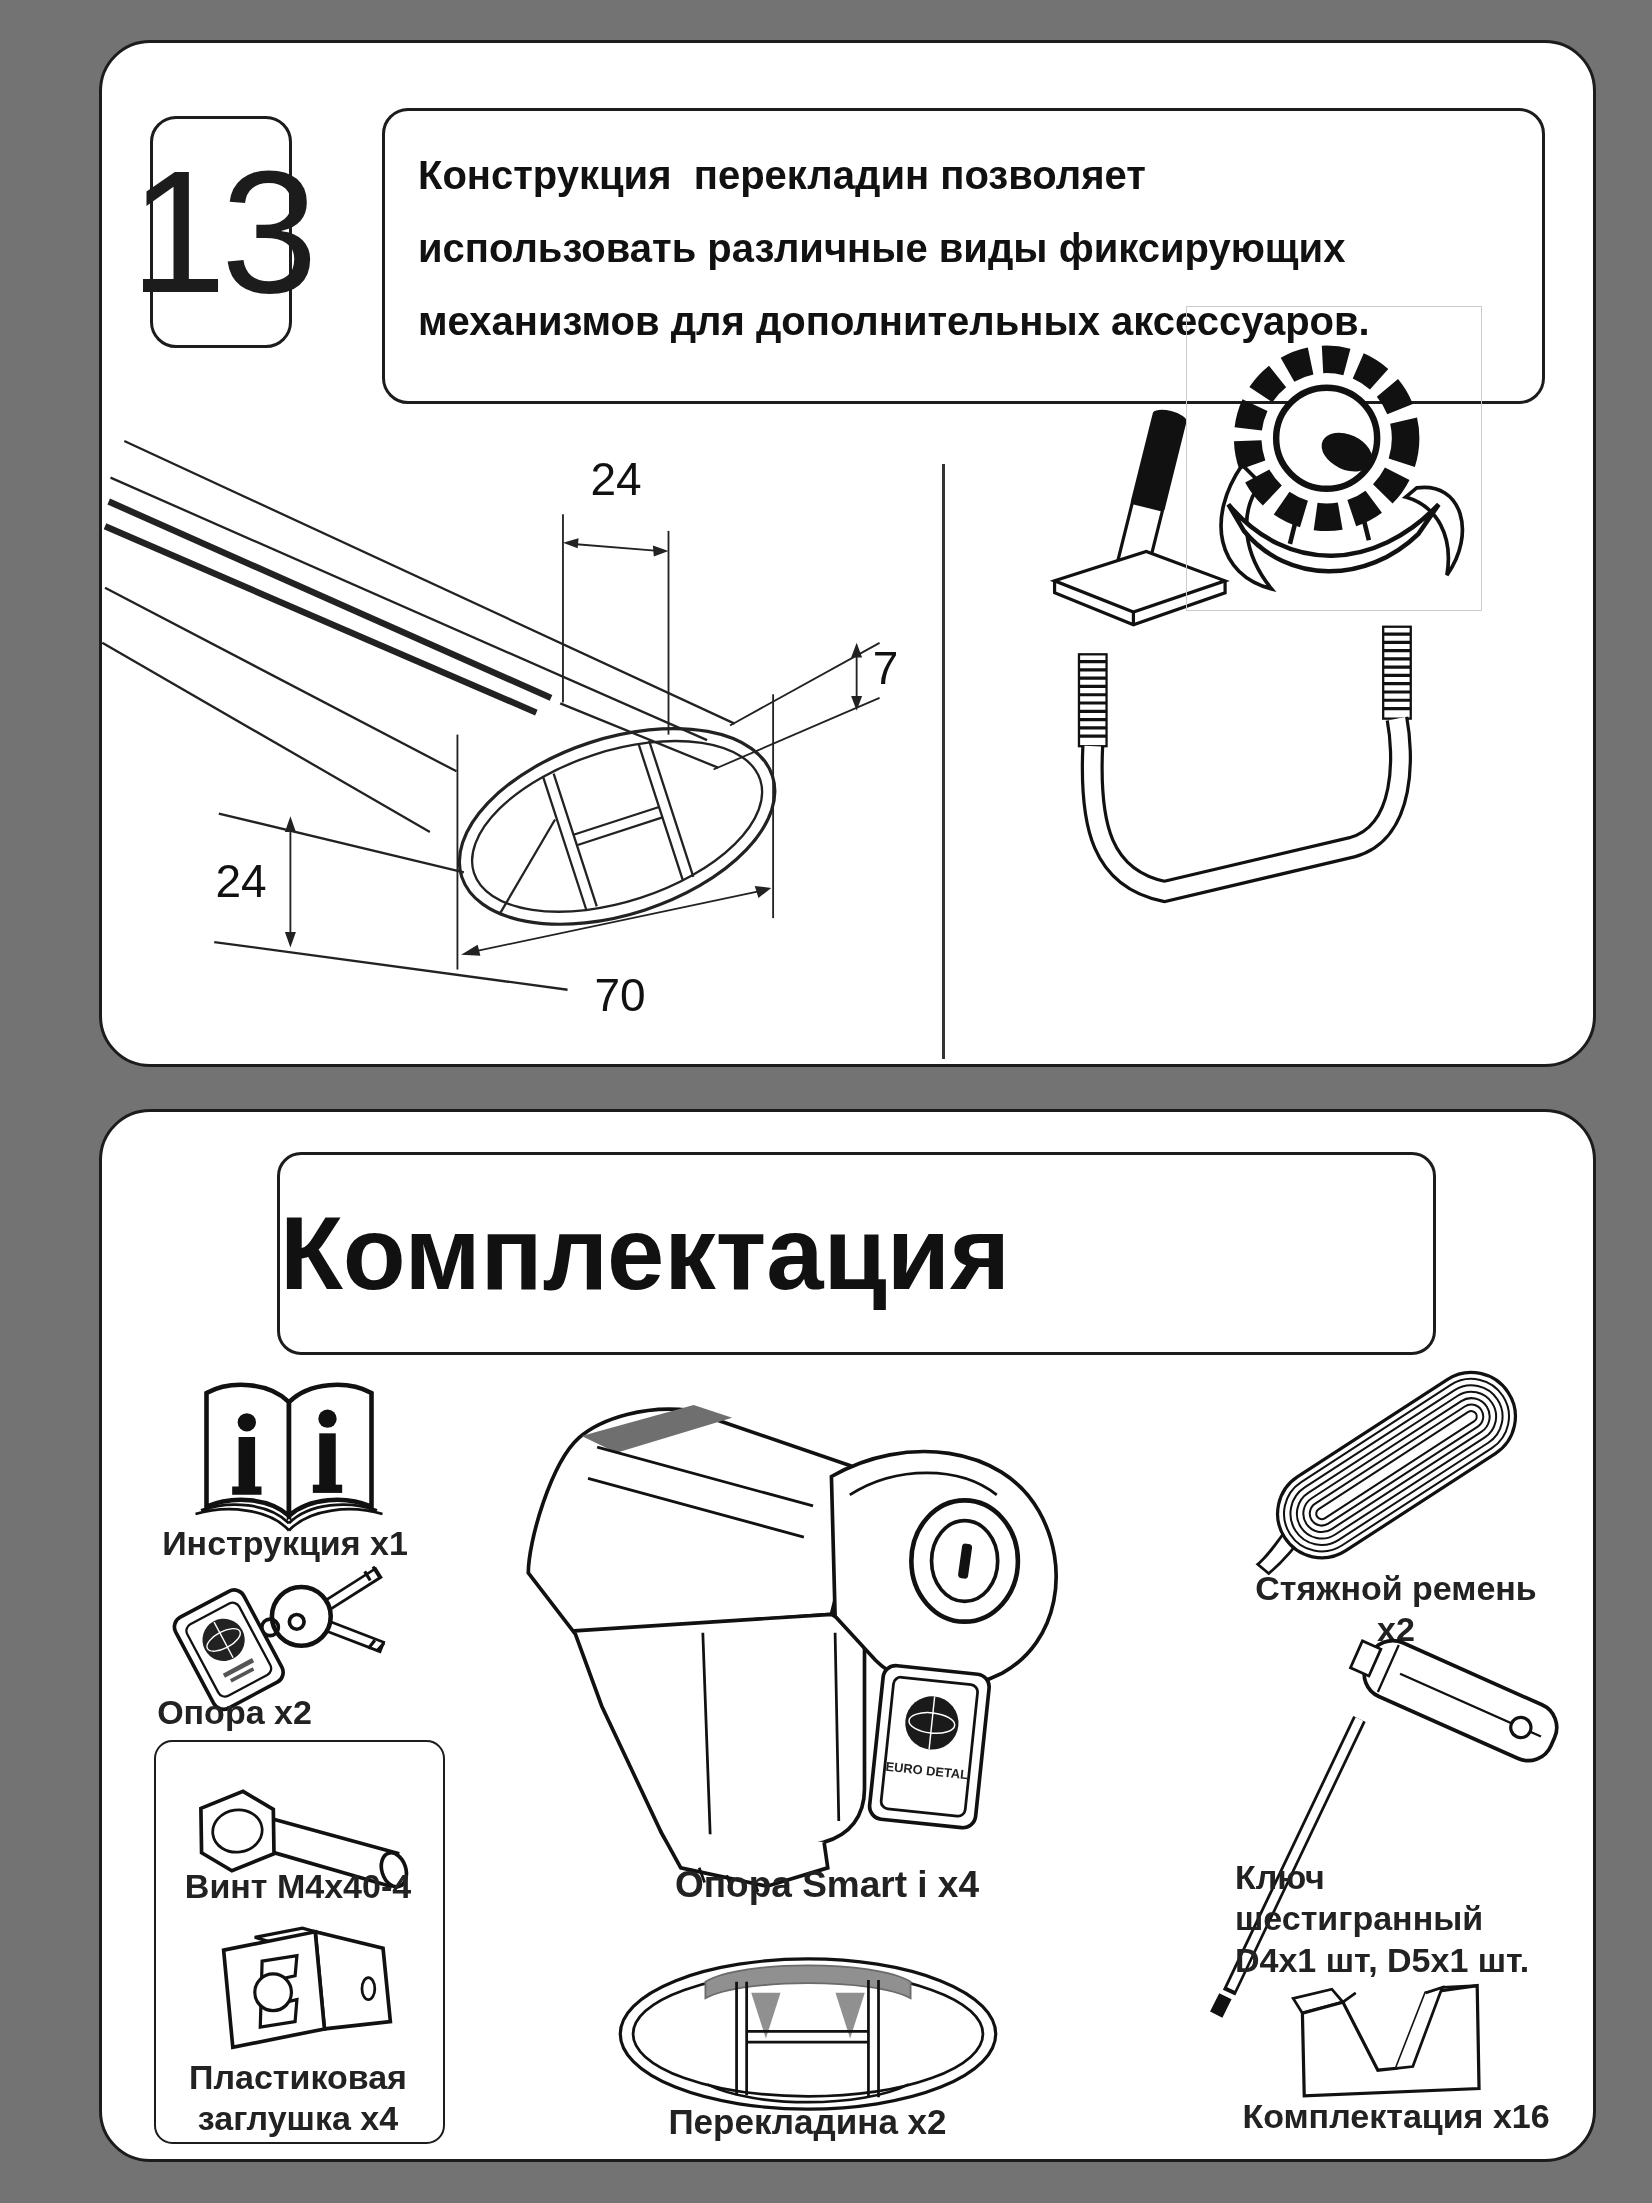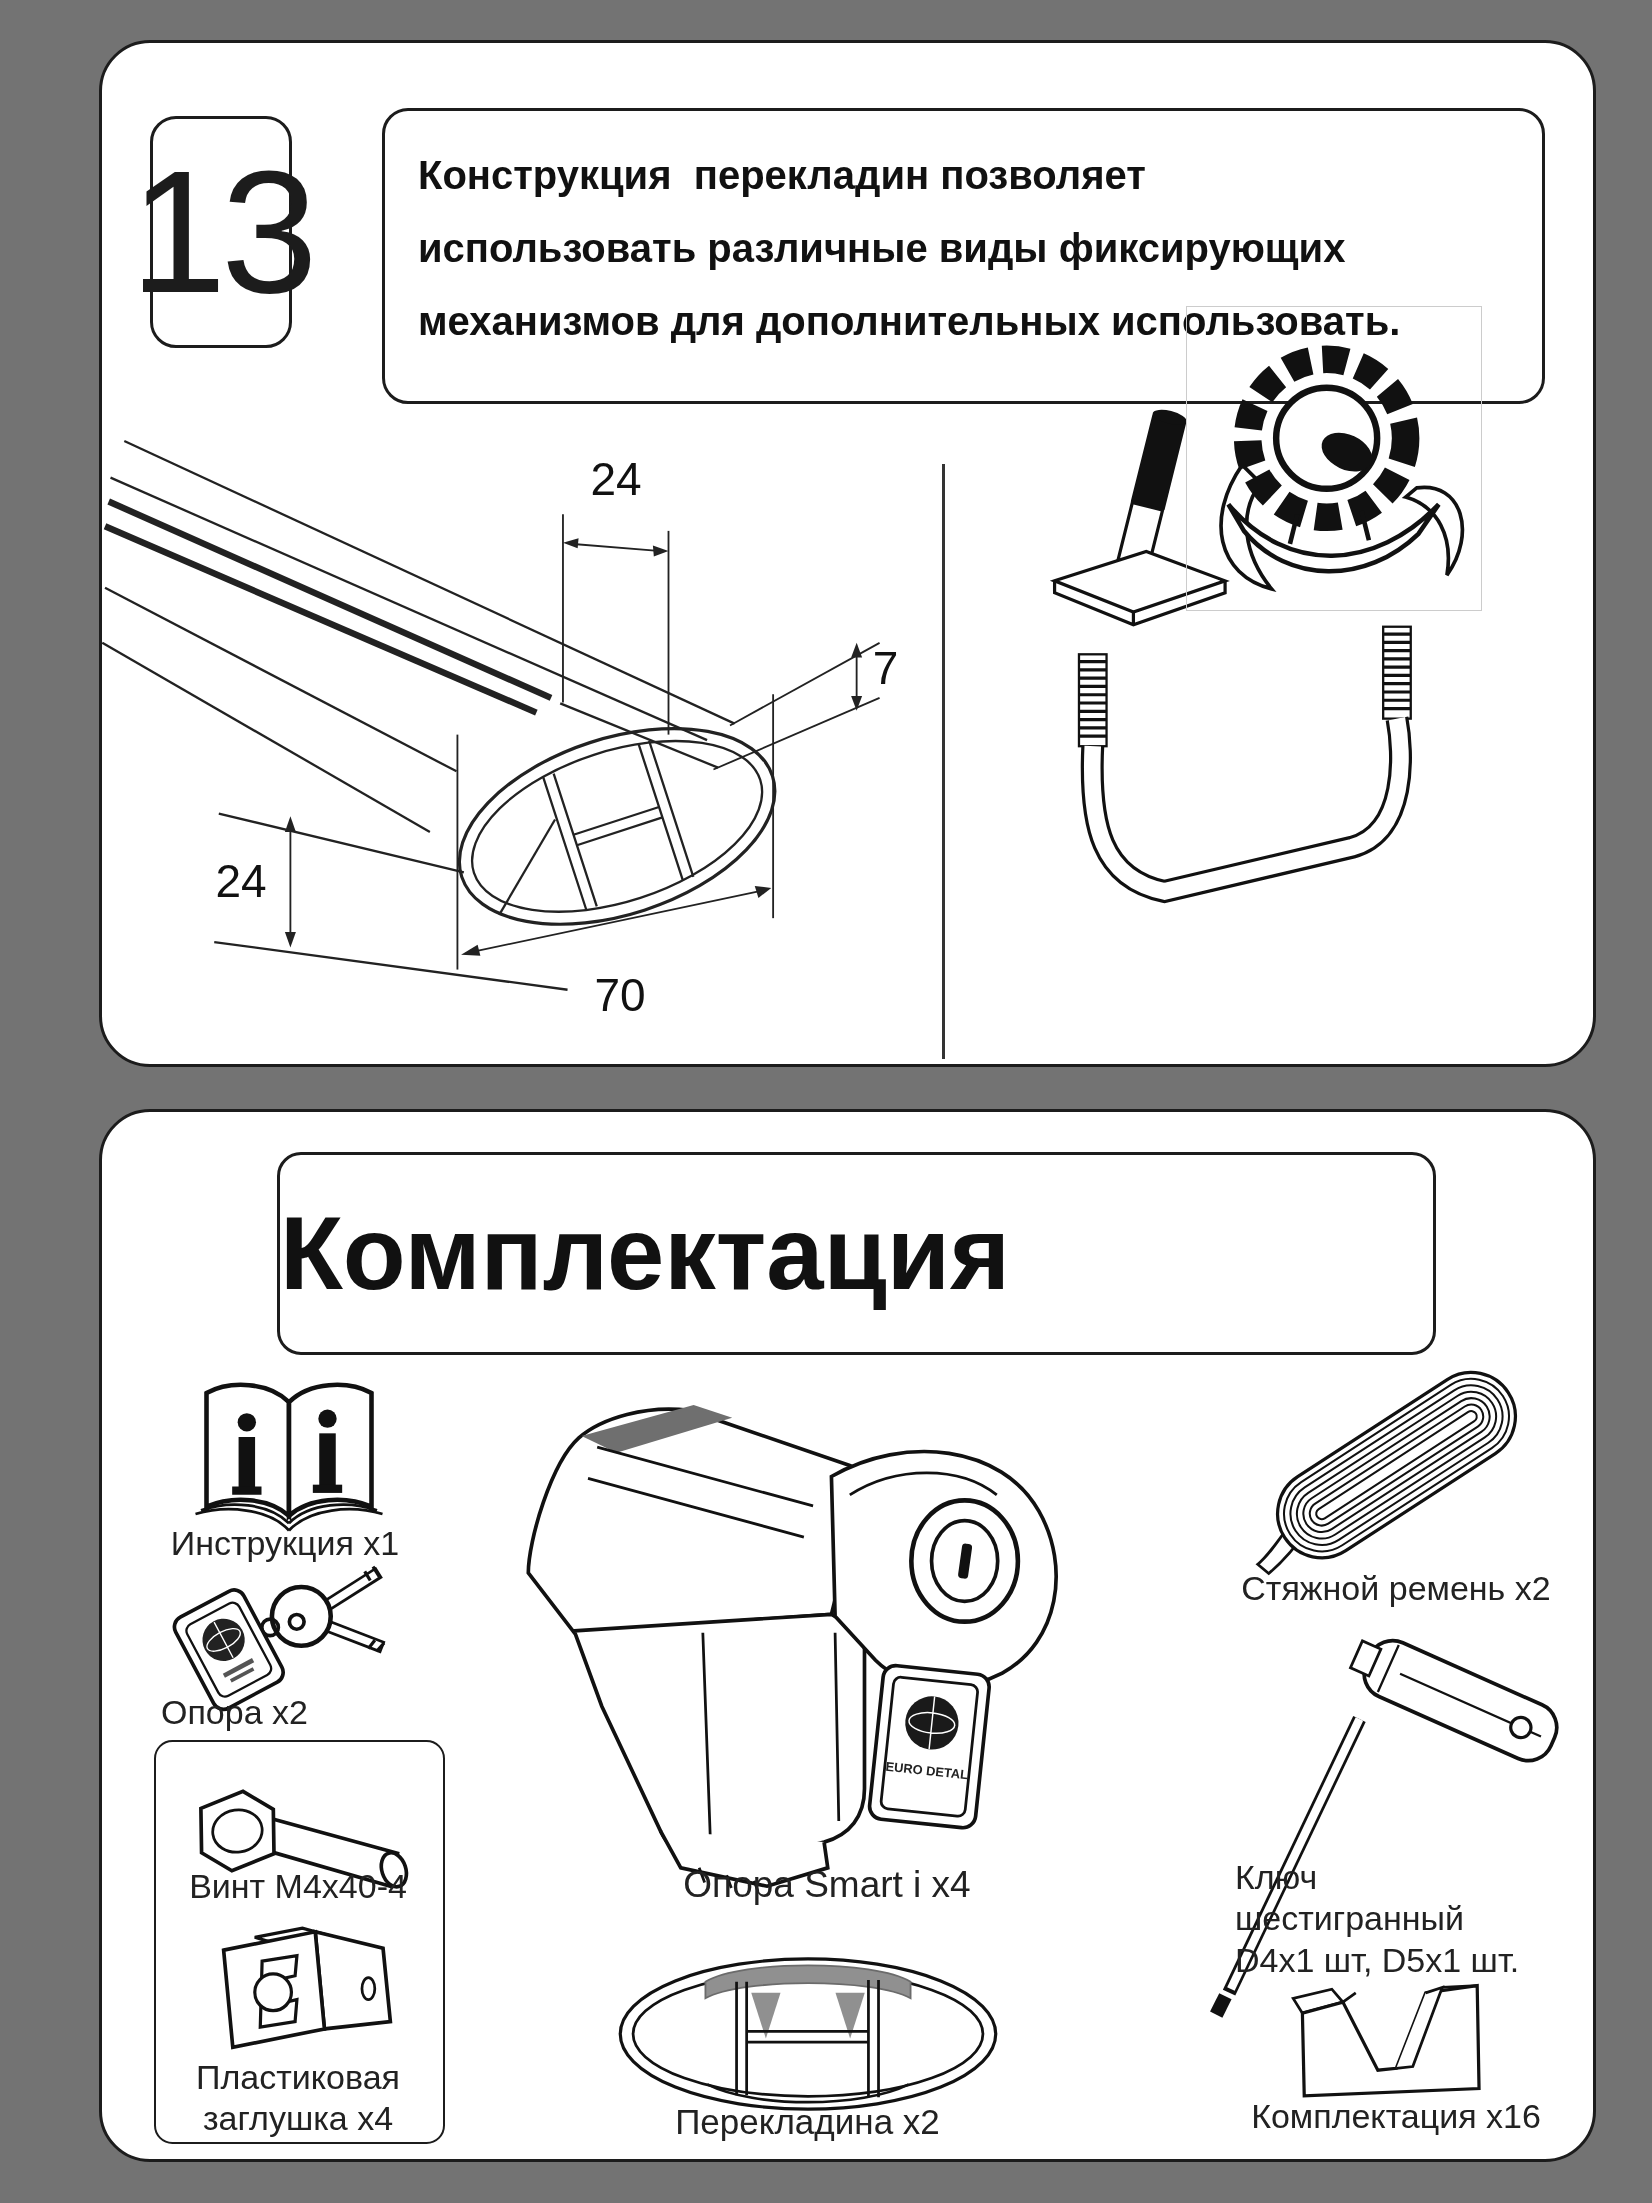--- a/index.html
+++ b/index.html
@@ -10,42 +10,42 @@
   .box{position:absolute;border:3.7px solid #1c1c1c;border-radius:26px;background:#fff;}
   .step-badge{left:150px;top:116px;width:136px;height:226px;display:flex;align-items:center;justify-content:center;}
   .step-num{font-size:174px;font-weight:400;letter-spacing:-5.5px;line-height:1;}
   .headline{left:382px;top:108px;width:1163px;height:296px;padding:27.5px 0 0 33px;box-sizing:border-box;}
   .headline div{font-size:40px;font-weight:700;line-height:73px;white-space:pre;color:#111;}
   .dim{position:absolute;font-size:46px;font-weight:400;color:#111;text-align:center;}
   .divider{position:absolute;left:942px;top:464px;width:2.8px;height:595px;background:#333;}
   .knob-frame{position:absolute;left:1186px;top:306px;width:294px;height:303px;border:1.8px solid #cccccc;}
   .kit-title-box{left:277px;top:1152px;width:1153px;height:197px;border-radius:24px;display:flex;align-items:center;justify-content:flex-start;}
   .kit-title{font-size:103px;font-weight:700;color:#111;}
-  .lbl{position:absolute;font-size:34px;color:#222;text-align:center;line-height:1.22;}
+  .lbl{position:absolute;font-size:34px;color:#222;text-align:center;line-height:1.22;font-weight:bold;}
   .lbl.big{font-size:37px;}
   .lbl.md{font-size:35px;}
   .lbl.left{text-align:left;}
   .screw-plug-box{left:154px;top:1740px;width:287px;height:400px;border:2.8px solid #1c1c1c;border-radius:18.4px;}
   svg{position:absolute;overflow:visible;}
 </style>
 </head>
 <body>
 
 <div id="page">
 
   <section class="panel" style="left:99px;top:40px;width:1491px;height:1021px;"></section>
 
   <div class="box step-badge">
     <span class="step-num">13</span>
   </div>
 
   <div class="box headline">
     <div>Конструкция  перекладин позволяет</div>
     <div>использовать различные виды фиксирующих</div>
-    <div>механизмов для дополнительных использовать.</div>
+    <div>механизмов для дополнительных аксессуаров.</div>
   </div>
 
   <svg style="left:92px;top:340px;" width="863" height="725" viewBox="100 370 940 790">
     <g fill="none" stroke="#222" stroke-width="2.5">
       <path d="M135,480 L800,788"></path>
       <path d="M120,520 L770,806"></path>
       <path d="M118,546 L600,760" stroke-width="7"></path>
       <path d="M114,573 L584,776" stroke-width="7"></path>
       <path d="M610,766 L782,836"></path>
       <path d="M114,640 L497,840"></path>

